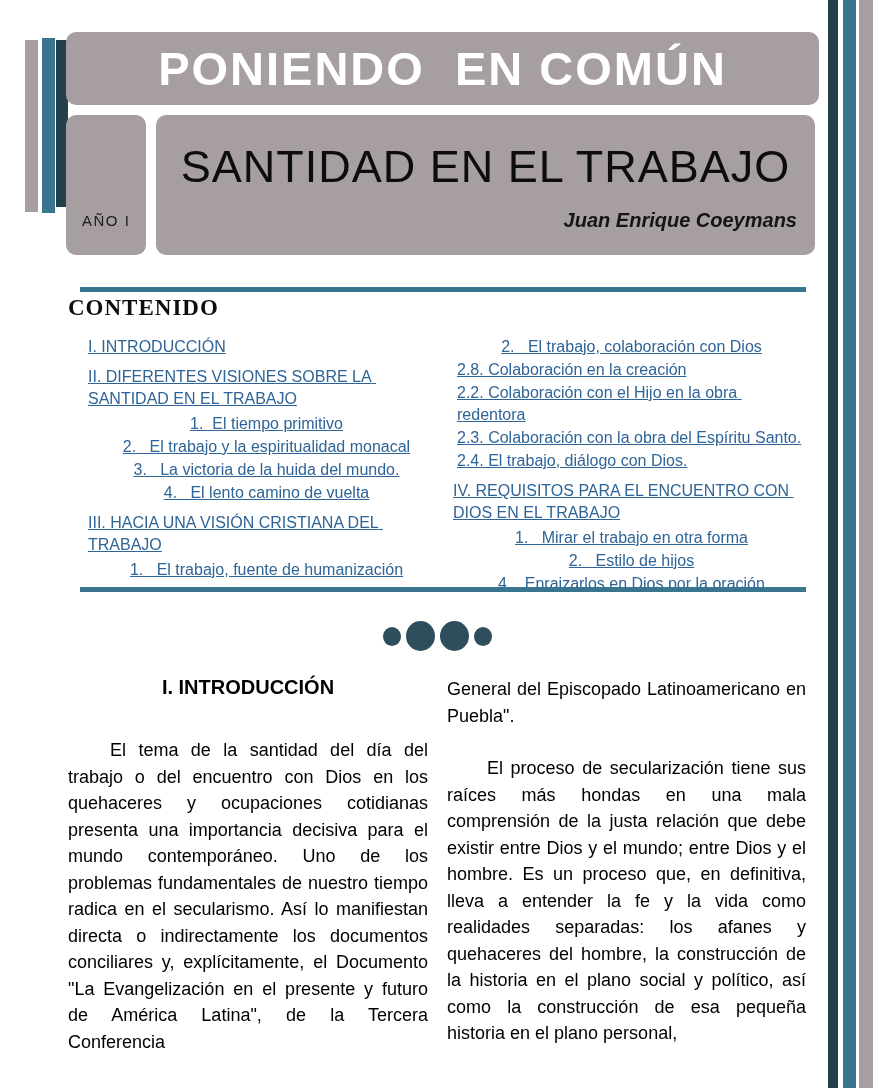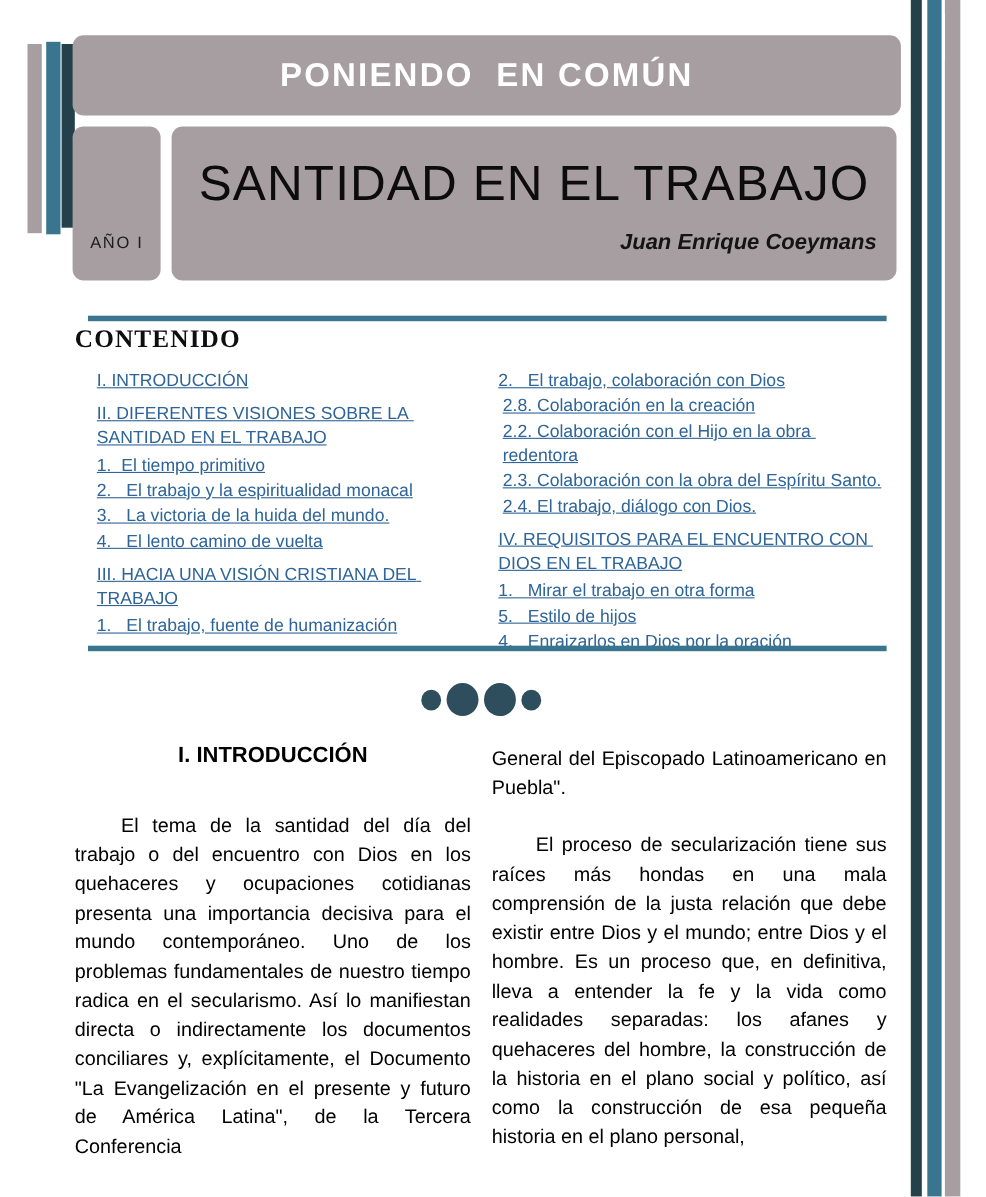--- a/index.html
+++ b/index.html
@@ -24,21 +24,21 @@
   .rs-teal{left:843px;top:0;width:13px;height:1088px;background:var(--teal);}
   .rs-grey{left:859px;top:0;width:14px;height:1088px;background:var(--grey);}
   .rs-tick{left:857px;top:13px;width:2px;height:42px;background:#fff;}
   
   .masthead-top{
     position:absolute;left:66px;top:32px;width:753px;height:73px;
     background:var(--grey);border-radius:10px;
     display:flex;align-items:center;justify-content:center;
   }
   .pub-title{
-    color:#ffffff;font-weight:bold;font-size:30px;letter-spacing:2px;white-space:pre;
+    color:#ffffff;font-weight:bold;font-size:47px;letter-spacing:2px;white-space:pre;
   }
   .year-cell{
     position:absolute;left:66px;top:115px;width:80px;height:140px;
     background:var(--grey);border-radius:10px;
   }
   .year-label{
     position:absolute;left:16px;bottom:26px;font-size:15px;letter-spacing:1.5px;color:#1c1c1c;
   }
   .title-cell{
     position:absolute;left:156px;top:115px;width:659px;height:140px;
@@ -63,21 +63,21 @@
   }
   .toc{position:absolute;left:88px;top:331px;width:722px;display:flex;}
   .toc-col{width:357px;}
   .toc-col + .toc-col{margin-left:8px;}
   .toc a{
     display:block;color:var(--link);text-decoration:underline;
     font-size:16px;line-height:22px;white-space:pre-wrap;cursor:pointer;
   }
   .toc-h{margin:8px 0 3px;}
   .toc-col a:first-child{margin-top:5px;}
-  .toc-n{margin:0 0 1px;}
+  .toc-n{margin:0 0 1px;text-align:center;}
   .toc-n2{margin:0 0 1px;padding-left:4px;}
   
   .dots{
     position:absolute;left:68px;top:620px;width:738px;height:32px;
     display:flex;align-items:center;justify-content:center;gap:5px;
   }
   .dot-s{width:18px;height:19px;border-radius:50%;background:var(--dots);}
   .dot-l{width:29px;height:30px;border-radius:50%;background:var(--dots);}
   
   .article{position:absolute;left:68px;top:674px;width:738px;display:flex;}
@@ -133,21 +133,21 @@
       <a class="toc-n">1.   El trabajo, fuente de humanización</a>
     </div>
     <div class="toc-col">
       <a class="toc-n">2.   El trabajo, colaboración con Dios</a>
       <a class="toc-n2">2.8. Colaboración en la creación</a>
       <a class="toc-n2">2.2. Colaboración con el Hijo en la obra redentora</a>
       <a class="toc-n2">2.3. Colaboración con la obra del Espíritu Santo.</a>
       <a class="toc-n2">2.4. El trabajo, diálogo con Dios.</a>
       <a class="toc-h">IV. REQUISITOS PARA EL ENCUENTRO CON DIOS EN EL TRABAJO</a>
       <a class="toc-n">1.   Mirar el trabajo en otra forma</a>
-      <a class="toc-n">5.   Estilo de hijos</a>
+      <a class="toc-n">2.   Estilo de hijos</a>
       <a class="toc-n">4.   Enraizarlos en Dios por la oración</a>
     </div>
   </div>
 
   <div class="rule rule-bottom"></div>
 
   <div class="dots">
     <span class="dot-s"></span>
     <span class="dot-l"></span>
     <span class="dot-l"></span>

